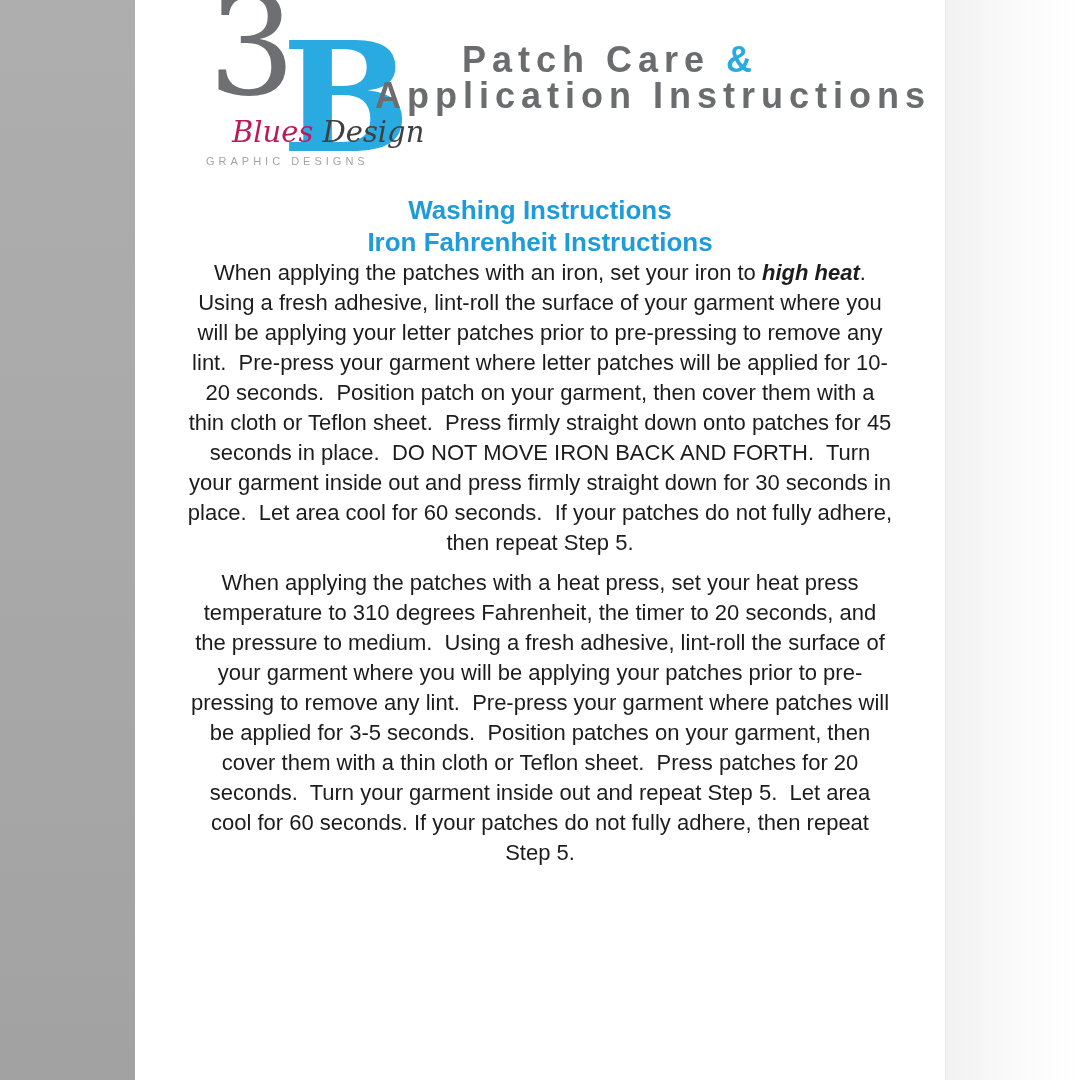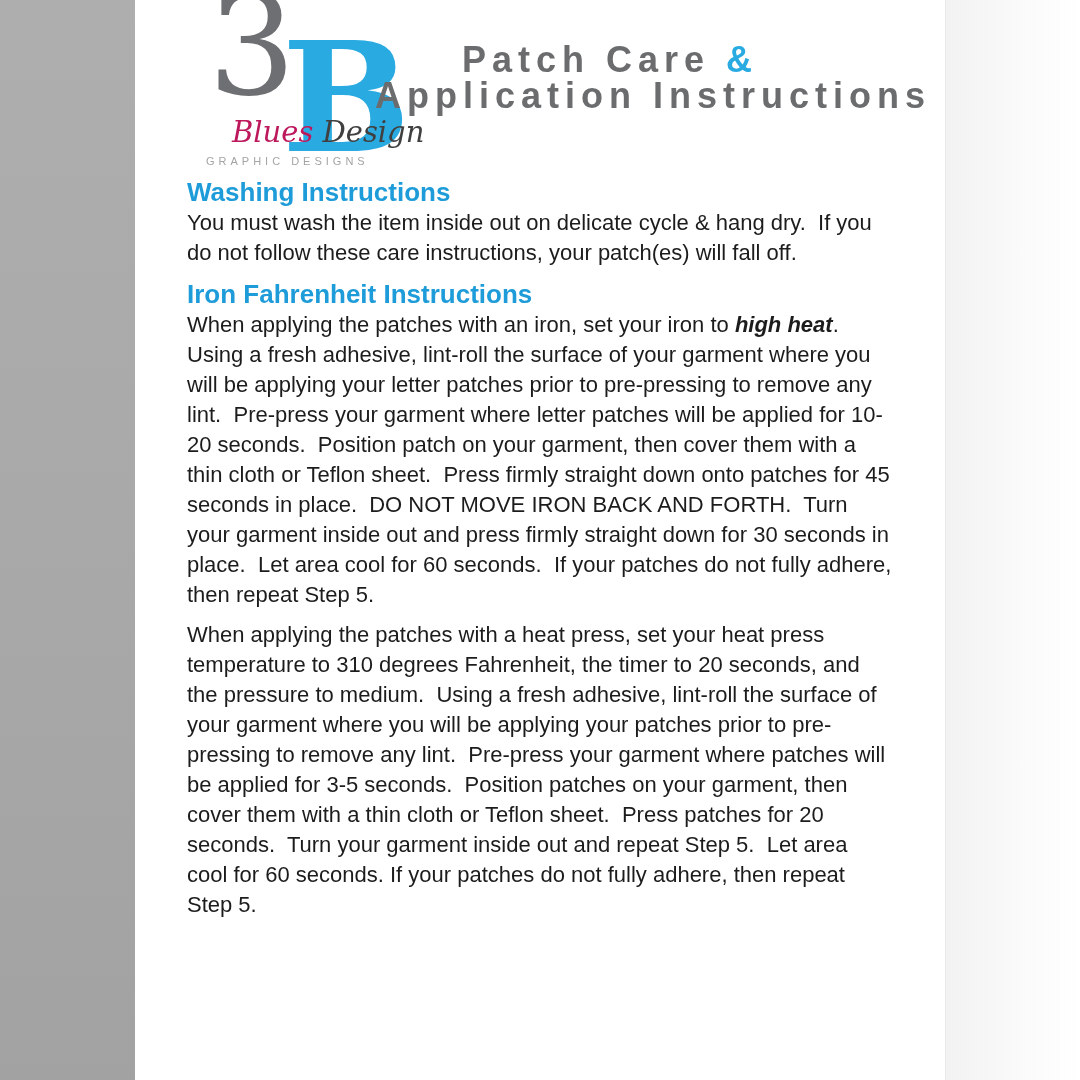--- a/index.html
+++ b/index.html
@@ -41,21 +41,21 @@
   }
   
   .title{
     position:absolute;left:375px;top:42px;width:470px;text-align:center;
     font-weight:bold;color:#6b6c6e;
   }
   .title-line{font-size:36px;line-height:36px;letter-spacing:6px;white-space:nowrap;}
   .title .accent{color:#29abe2;}
   
   .content{
-    position:absolute;left:187px;top:176px;width:706px;text-align:left;
+    position:absolute;left:187px;top:194px;width:706px;text-align:center;
   }
   .sec-heading{
     margin:0;font-size:26px;line-height:32px;font-weight:bold;color:#1e9cd9;
   }
   .sec-body{
     margin:0 0 10px 0;font-size:22px;line-height:30px;color:#1c1c1c;
     white-space:pre-wrap;
   }
   .sec-body .bold{font-weight:bold;font-style:italic;}
 </style>
@@ -76,21 +76,20 @@
 
   <div class="title">
     <div class="title-line"><span>Patch Care </span><span class="accent">&amp;</span></div>
     <div class="title-line">Application Instructions</div>
   </div>
 
   <div class="content">
 
     <div>
       <h2 class="sec-heading">Washing Instructions</h2>
-      <p class="sec-body"><span>You must wash the item inside out on delicate cycle &amp; hang dry.  If you do not follow these care instructions, your patch(es) will fall off.</span></p>
     </div>
 
     <div>
       <h2 class="sec-heading">Iron Fahrenheit Instructions</h2>
       <p class="sec-body"><span>When applying the patches with an iron, set your iron to </span><span class="bold">high heat</span><span>.  Using a fresh adhesive, lint-roll the surface of your garment where you will be applying your letter patches prior to pre-pressing to remove any lint.  Pre-press your garment where letter patches will be applied for 10-20 seconds.  Position patch on your garment, then cover them with a thin cloth or Teflon sheet.  Press firmly straight down onto patches for 45 seconds in place.  DO NOT MOVE IRON BACK AND FORTH.  Turn your garment inside out and press firmly straight down for 30 seconds in place.  Let area cool for 60 seconds.  If your patches do not fully adhere, then repeat Step 5.</span></p>
     </div>
 
     <div>
       <p class="sec-body"><span>When applying the patches with a heat press, set your heat press temperature to 310 degrees Fahrenheit, the timer to 20 seconds, and the pressure to medium.  Using a fresh adhesive, lint-roll the surface of your garment where you will be applying your patches prior to pre-pressing to remove any lint.  Pre-press your garment where patches will be applied for 3-5 seconds.  Position patches on your garment, then cover them with a thin cloth or Teflon sheet.  Press patches for 20 seconds.  Turn your garment inside out and repeat Step 5.  Let area cool for 60 seconds. If your patches do not fully adhere, then repeat Step 5.</span></p>
     </div>

